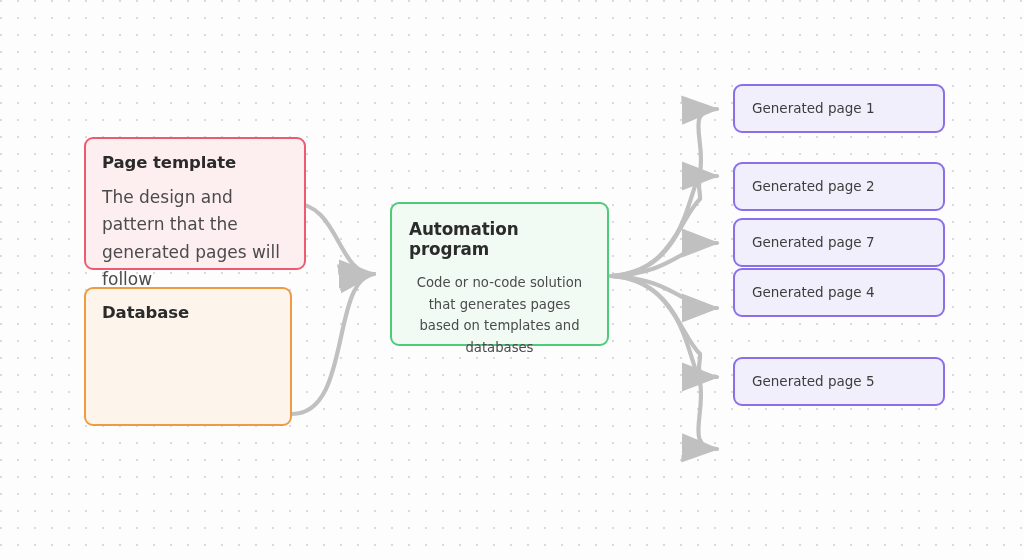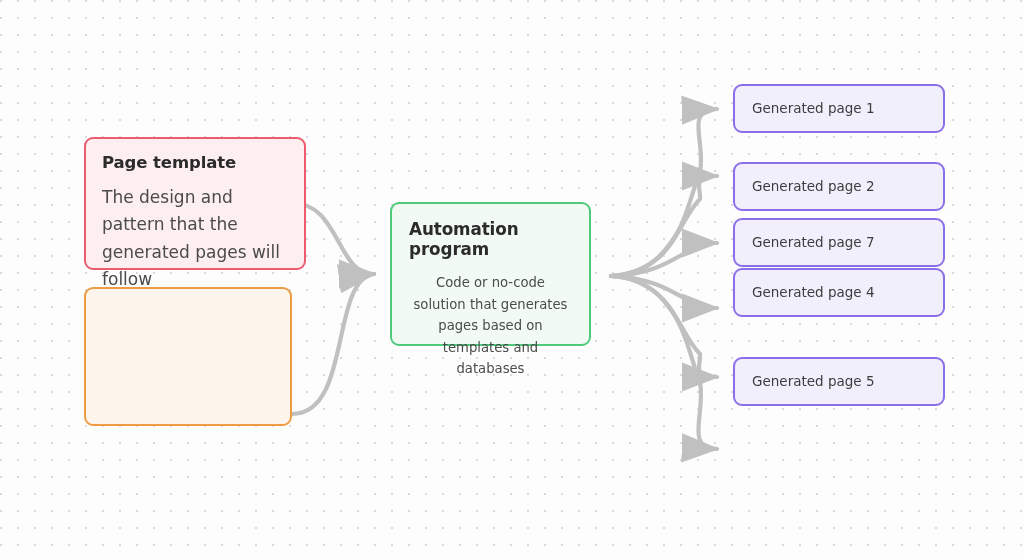--- a/index.html
+++ b/index.html
@@ -74,21 +74,21 @@
     width: 208px;
     height: 139px;
     background-color: #fdf5ec;
     border-color: #ee9b44;
   }
   #node-database .title { color: #2b2b2b; }
 
   #node-automation {
     left: 390px;
     top: 202px;
-    width: 201px;
+    width: 219px;
     height: 144px;
     background-color: #f1fbf4;
     border-color: #4fca7b;
     border-width: 2px;
     padding: 15px 17px;
   }
   #node-automation .title {
     font-size: 16.8px;
     font-weight: 700;
     line-height: 1.2;
@@ -153,20 +153,21 @@
       <path d="M611,276 C 680,280 686,348 700,382 C 706,414 684,448 717,449"></path>
     </g>
   </svg>
 
   <div class="node card" id="node-page-template">
     <div class="title">Page template</div>
     <div class="desc">The design and pattern that the generated pages will follow</div>
   </div>
 
   <div class="node card" id="node-database">
+    <div class="title">Database</div>
   </div>
 
   <div class="node card" id="node-automation">
     <div class="title">Automation program</div>
     <div class="desc">Code or no-code solution that generates pages based on templates and databases</div>
   </div>
 
   <div class="node pill" id="pill-0">
     <span class="label">Generated page 1</span>
   </div>

